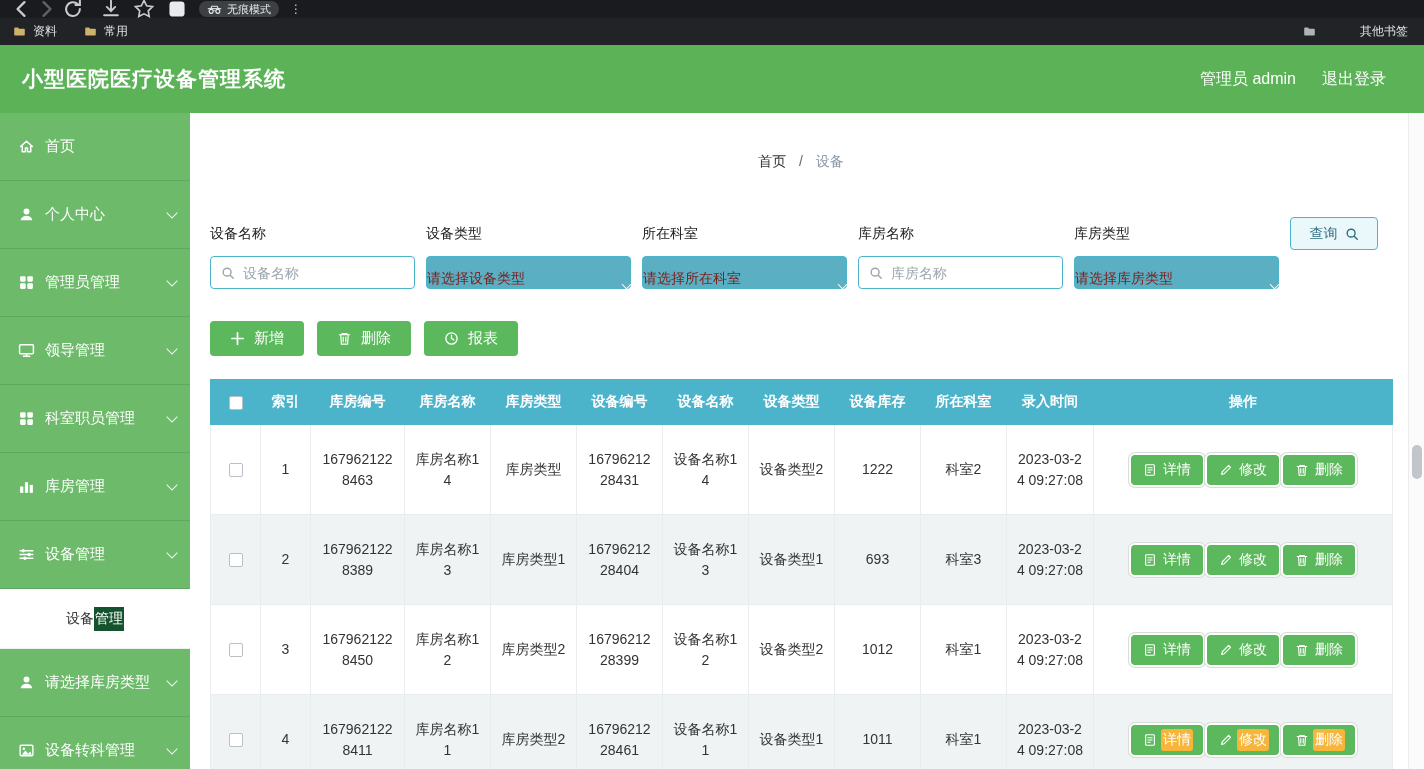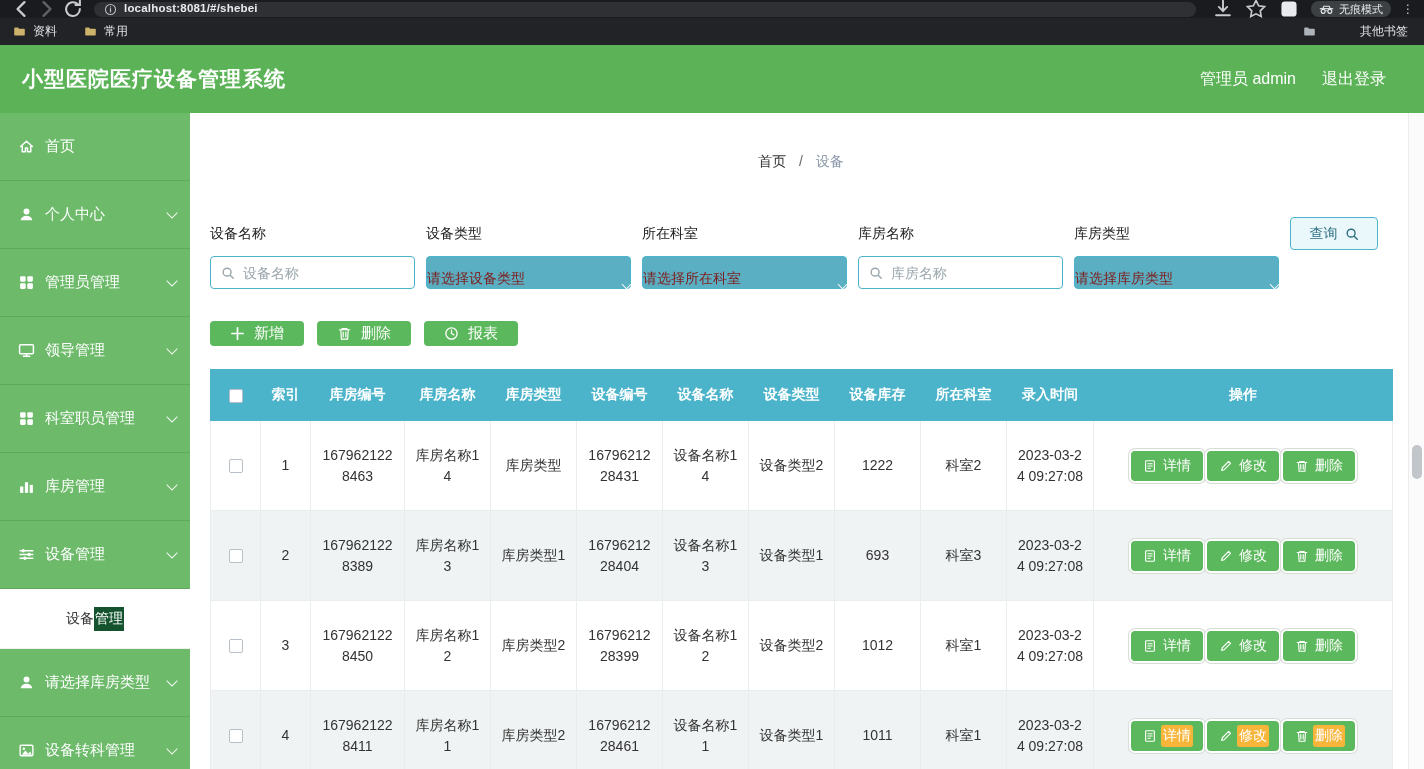--- a/index.html
+++ b/index.html
@@ -65,27 +65,27 @@
   .f-select{height:33px;border:1px solid #4bb4cb;border-radius:4px;background:#5bafc2;
     display:flex;align-items:flex-end;padding:0 0;color:#7f1d1d;font-size:14px;cursor:pointer;}
   .f-select .chev{margin-left:auto;width:7px;height:7px;margin-top:-3px;}
   .search-btn{position:absolute;right:14px;top:-6px;height:33px;width:88px;background:#eaf7fb;
     border:1px solid #4bb4cb;border-radius:4px;color:#2f6f80;font-size:14px;
     display:flex;align-items:center;justify-content:center;gap:7px;cursor:pointer;font-family:inherit;}
   .search-btn .ic{width:14px;height:14px;color:#2f6f80;}
 
   
   .toolbar{margin-top:32px;display:flex;gap:13px;}
-  .tb-btn{height:25px;padding:0 20px;background:#5cb85c;border:none;border-radius:4px;color:#fff;
+  .tb-btn{height:35px;padding:0 20px;background:#5cb85c;border:none;border-radius:4px;color:#fff;
     font-size:15px;display:flex;align-items:center;gap:9px;cursor:pointer;font-family:inherit;}
   .tb-btn .ic{width:15px;height:15px;}
 
   
   .tbl{margin-top:23px;border-collapse:collapse;table-layout:fixed;width:1182px;}
-  .tbl th{background:#4bb4cb;color:#fff;font-size:14px;font-weight:bold;height:51px;
+  .tbl th{background:#4bb4cb;color:#fff;font-size:14px;font-weight:bold;height:45px;
     border:1px solid #4bb4cb;text-align:center;}
   .tbl td{border:1px solid #e8eded;font-size:14px;color:#333;text-align:center;height:90px;
     padding:6px 8px;word-break:break-all;line-height:21px;background:#fff;}
   .tbl tr.alt td{background:#eff3f3;}
   .cb{width:14px;height:14px;border:1px solid #b9bfc6;border-radius:2px;background:#fff;
     display:inline-block;vertical-align:middle;cursor:pointer;}
   .ops{display:flex;align-items:center;justify-content:center;}
   .op-btn{display:inline-flex;align-items:center;gap:6px;height:34px;padding:0 12px;background:#5cb85c;
     border:2px solid #fff;box-shadow:0 0 0 1px #d6dcd6;border-radius:6px;color:#fff;font-size:14px;
     cursor:pointer;font-family:inherit;white-space:nowrap;}
@@ -110,29 +110,20 @@
     <span class="nav-ic">
         <svg viewBox="0 0 16 16">
           <path d="M5.5 3l5 5-5 5" stroke="#5f6368" stroke-width="1.7" fill="none" stroke-linecap="round" stroke-linejoin="round"></path>
         </svg>
       </span>
     <span class="nav-ic">
         <svg viewBox="0 0 16 16">
           <path d="M13 8a5 5 0 1 1-1.5-3.5M13 1.8V5H9.8" stroke="#c7cbd0" stroke-width="1.5" fill="none" stroke-linecap="round"></path>
         </svg>
       </span>
-    <div class="addr-pill">
-      <span class="ic" style="width:13px;height:13px;">
-          <svg viewBox="0 0 16 16">
-            <circle cx="8" cy="8" r="6.2" fill="none" stroke="#b7bcc2" stroke-width="1.3"></circle>
-            <path d="M8 7v4M8 4.6v.3" stroke="#b7bcc2" stroke-width="1.5" stroke-linecap="round"></path>
-          </svg>
-        </span>
-      <span class="url-text">localhost:8081/#/shebei</span>
-    </div>
     <div class="chrome-right">
       <span class="nav-ic">
           <svg viewBox="0 0 16 16">
             <path d="M8 2v7M5 6.5L8 9.5 11 6.5" stroke="#c7cbd0" stroke-width="1.4" fill="none" stroke-linecap="round"></path>
             <path d="M3 12.5h10" stroke="#c7cbd0" stroke-width="1.4" stroke-linecap="round"></path>
           </svg>
         </span>
       <span class="nav-ic">
           <svg viewBox="0 0 16 16">
             <path d="M8 1.8l1.9 3.9 4.3.6-3.1 3 .7 4.2L8 11.5l-3.8 2 .7-4.2-3.1-3 4.3-.6z" fill="none" stroke="#c7cbd0" stroke-width="1.2"></path>

